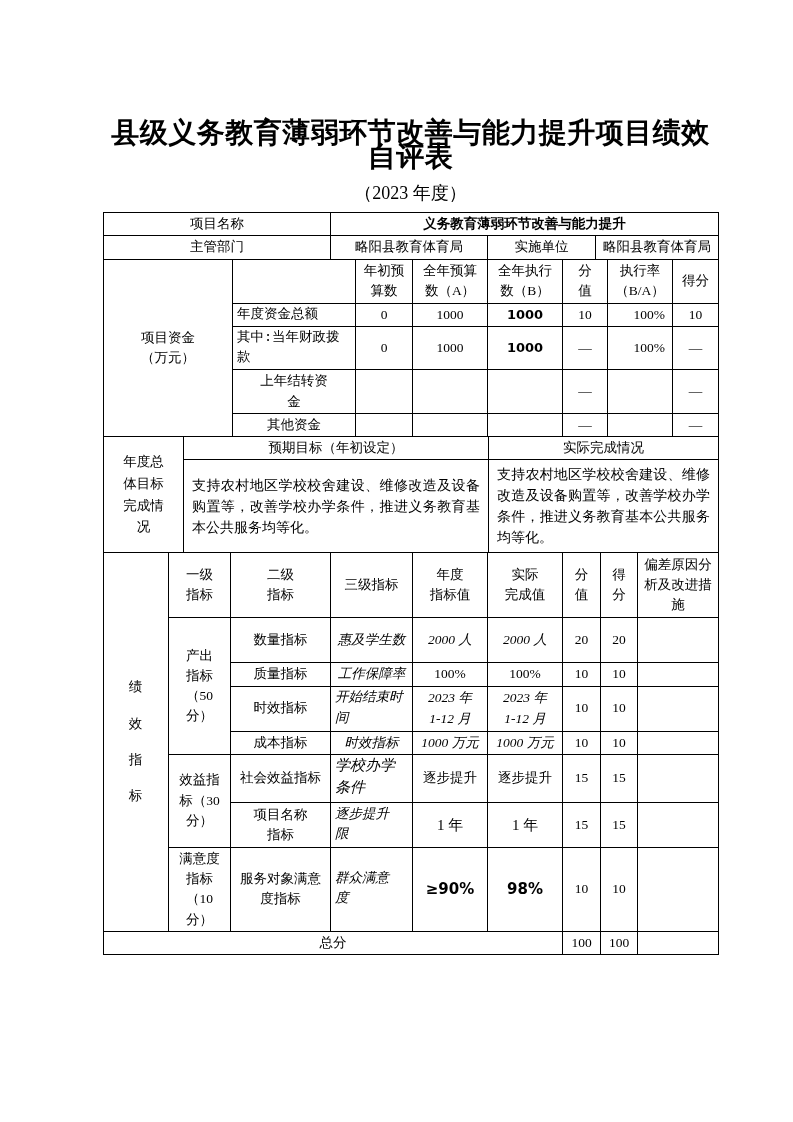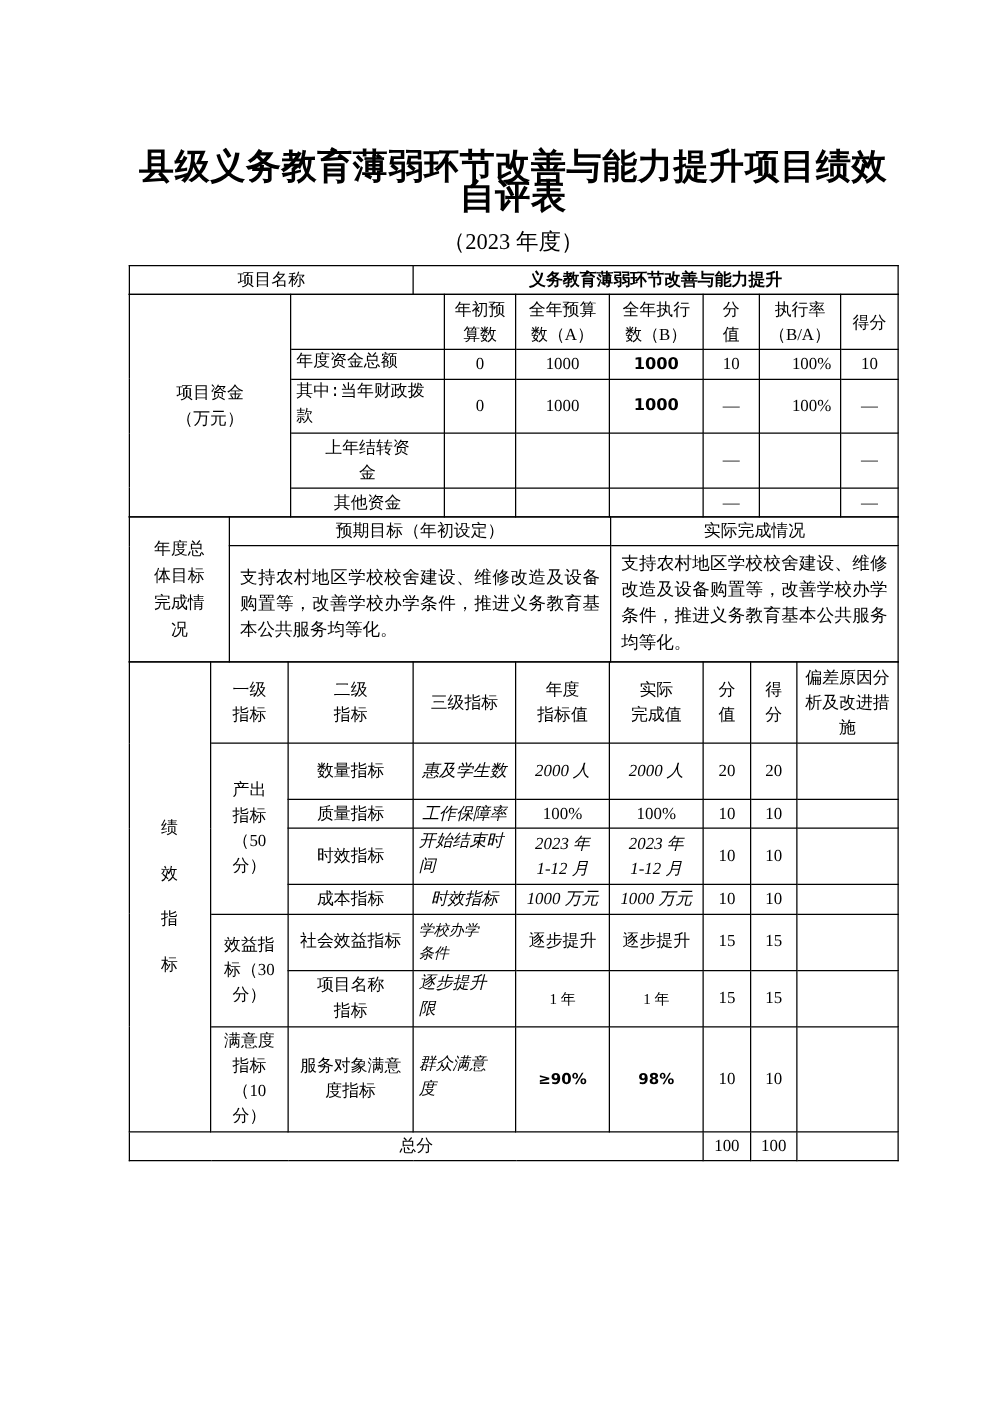--- a/index.html
+++ b/index.html
@@ -10,21 +10,21 @@
              font-weight:700;font-size:28px;line-height:24px;letter-spacing:0.5px;}
   .doc-subtitle{width:615px;margin:12px 0 8px 103px;text-align:center;font-size:18px;}
   table{width:615px;margin-left:103px;border-collapse:collapse;table-layout:fixed;margin-top:-1px;}
   td{border:1px solid #000;padding:1px 4px;text-align:center;vertical-align:middle;
      font-size:13.5px;line-height:1.5;white-space:pre-line;overflow:hidden;}
   .tl{text-align:left;font-family:Liberation Mono, monospace;}
   .tr{text-align:right;padding-right:7px;}
   .bold{font-weight:700;}
   .bs{font-family:"DejaVu Sans","Liberation Sans",sans-serif;font-weight:700;font-size:13px;}
   .kai{font-style:italic;}
-  .big{font-size:12px;}
+  .big{font-size:15px;}
   .goaltxt{font-size:14px;text-align:justify;padding:4px 8px;vertical-align:middle;}
   .vside{line-height:2.7;letter-spacing:1px;}
   .side2{line-height:1.6;}
 </style>
 </head>
 <body>
 
 <div class="page">
   <div class="content">
 
@@ -35,20 +35,26 @@
       <colgroup>
           <col style="width:227px">
           <col style="width:157px">
           <col style="width:108px">
           <col style="width:123px">
         </colgroup>
       <tbody>
           <tr style="height:22px">
         <td>项目名称</td>
         <td colspan="3" class="bold">义务教育薄弱环节改善与能力提升</td>
+      </tr>
+      <tr style="height:22px">
+        <td>主管部门</td>
+        <td>略阳县教育体育局</td>
+        <td>实施单位</td>
+        <td>略阳县教育体育局</td>
       </tr>
     </tbody>
       </table>
 
     <table>
       <colgroup>
           <col style="width:129px">
           <col style="width:123px">
           <col style="width:57px">
           <col style="width:75px">

